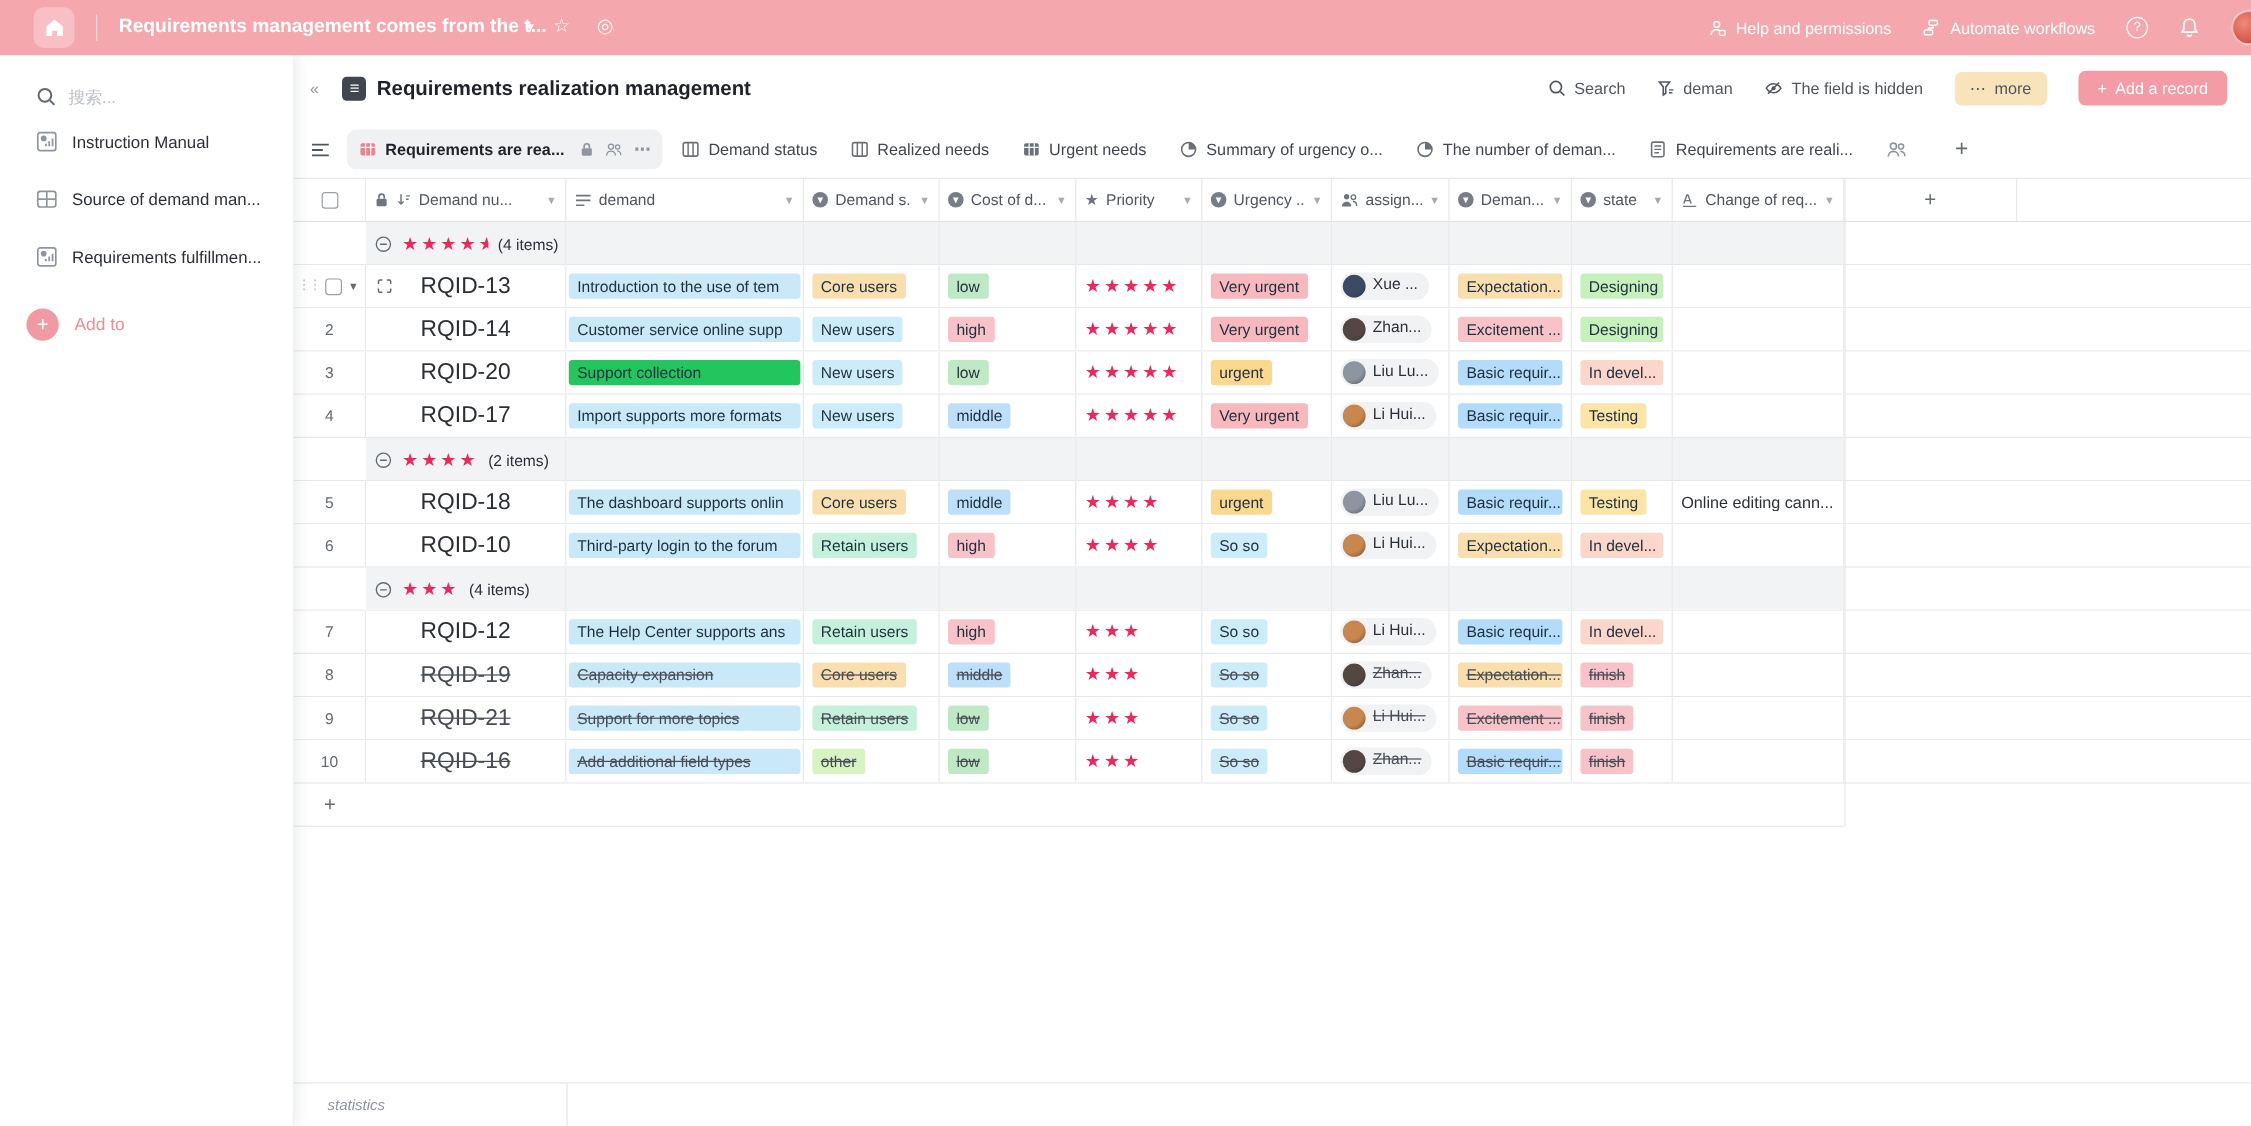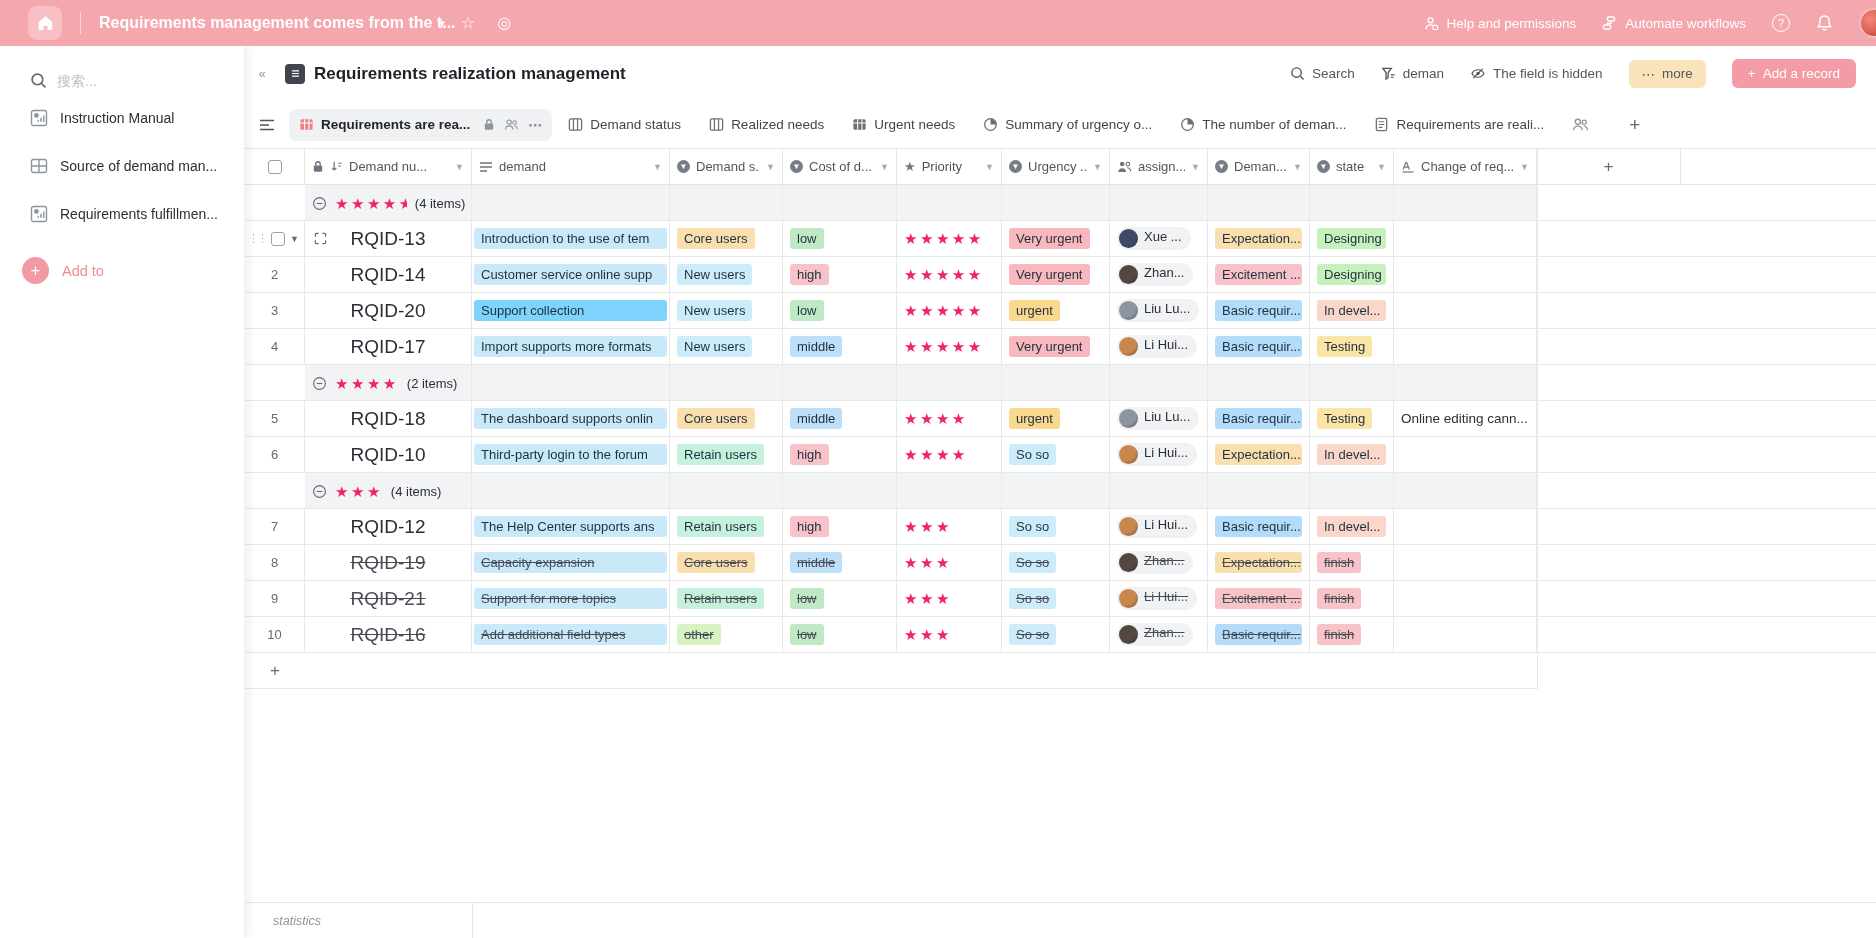--- a/index.html
+++ b/index.html
@@ -530,21 +530,21 @@
       <div class="cell" style="width:143px;min-width:143px"></div>
     </div>
         <div class="datarow trow">
       <div class="gutter">
             <span>3</span>
           </div>
       <div class="cell center" style="width:167px;min-width:167px">
             <span class="idtext">RQID-20</span>
           </div>
       <div class="cell" style="width:198px;min-width:198px;padding:0 2px">
-            <span class="chip fill" style="background:#7dd3fc">Support collection</span>
+            <span class="chip fill" style="background:#22c55e">Support collection</span>
           </div>
       <div class="cell" style="width:113px;min-width:113px">
             <span class="chip" style="background:#cdecfa">New users</span>
           </div>
       <div class="cell" style="width:114px;min-width:114px">
             <span class="chip" style="background:#bfe9c5">low</span>
           </div>
       <div class="cell" style="width:105px;min-width:105px">
             <span class="stars">★★★★★</span>
           </div>

